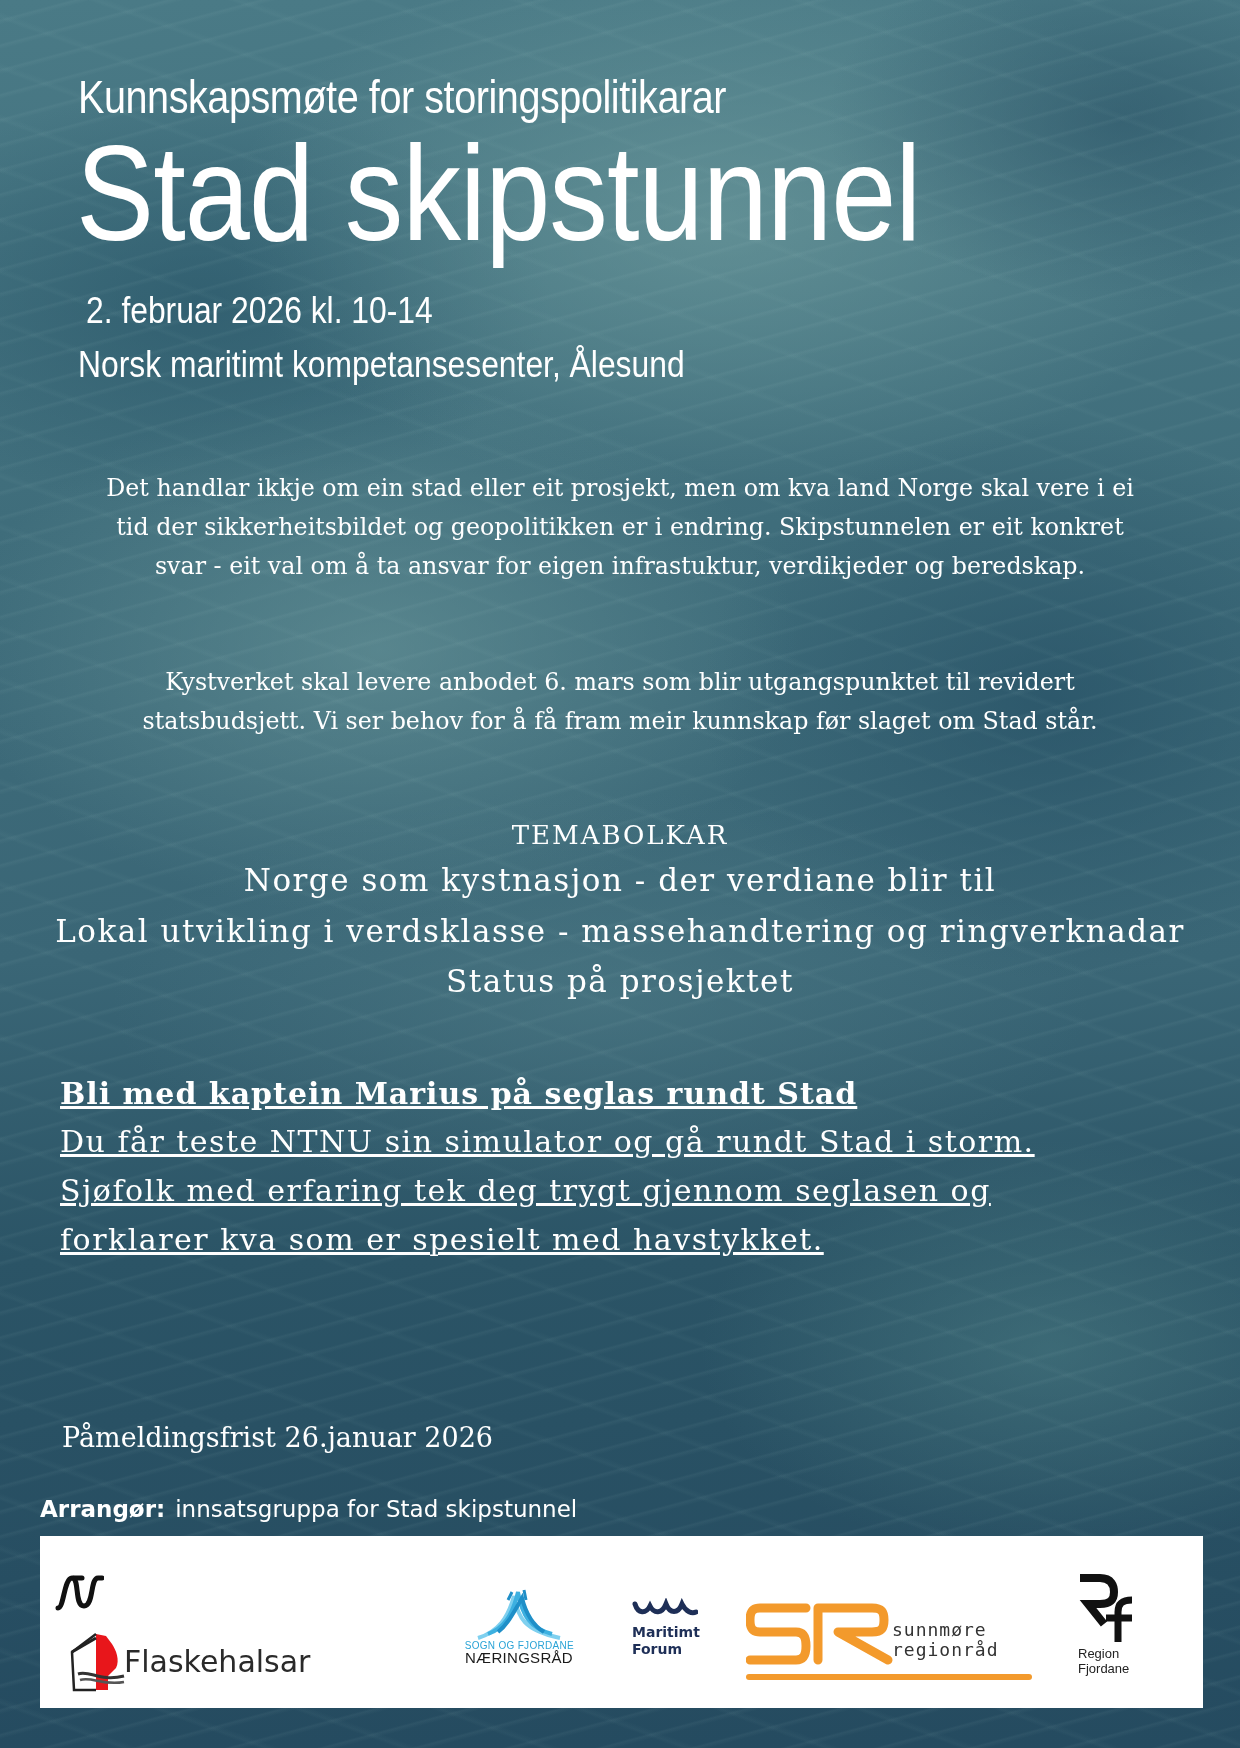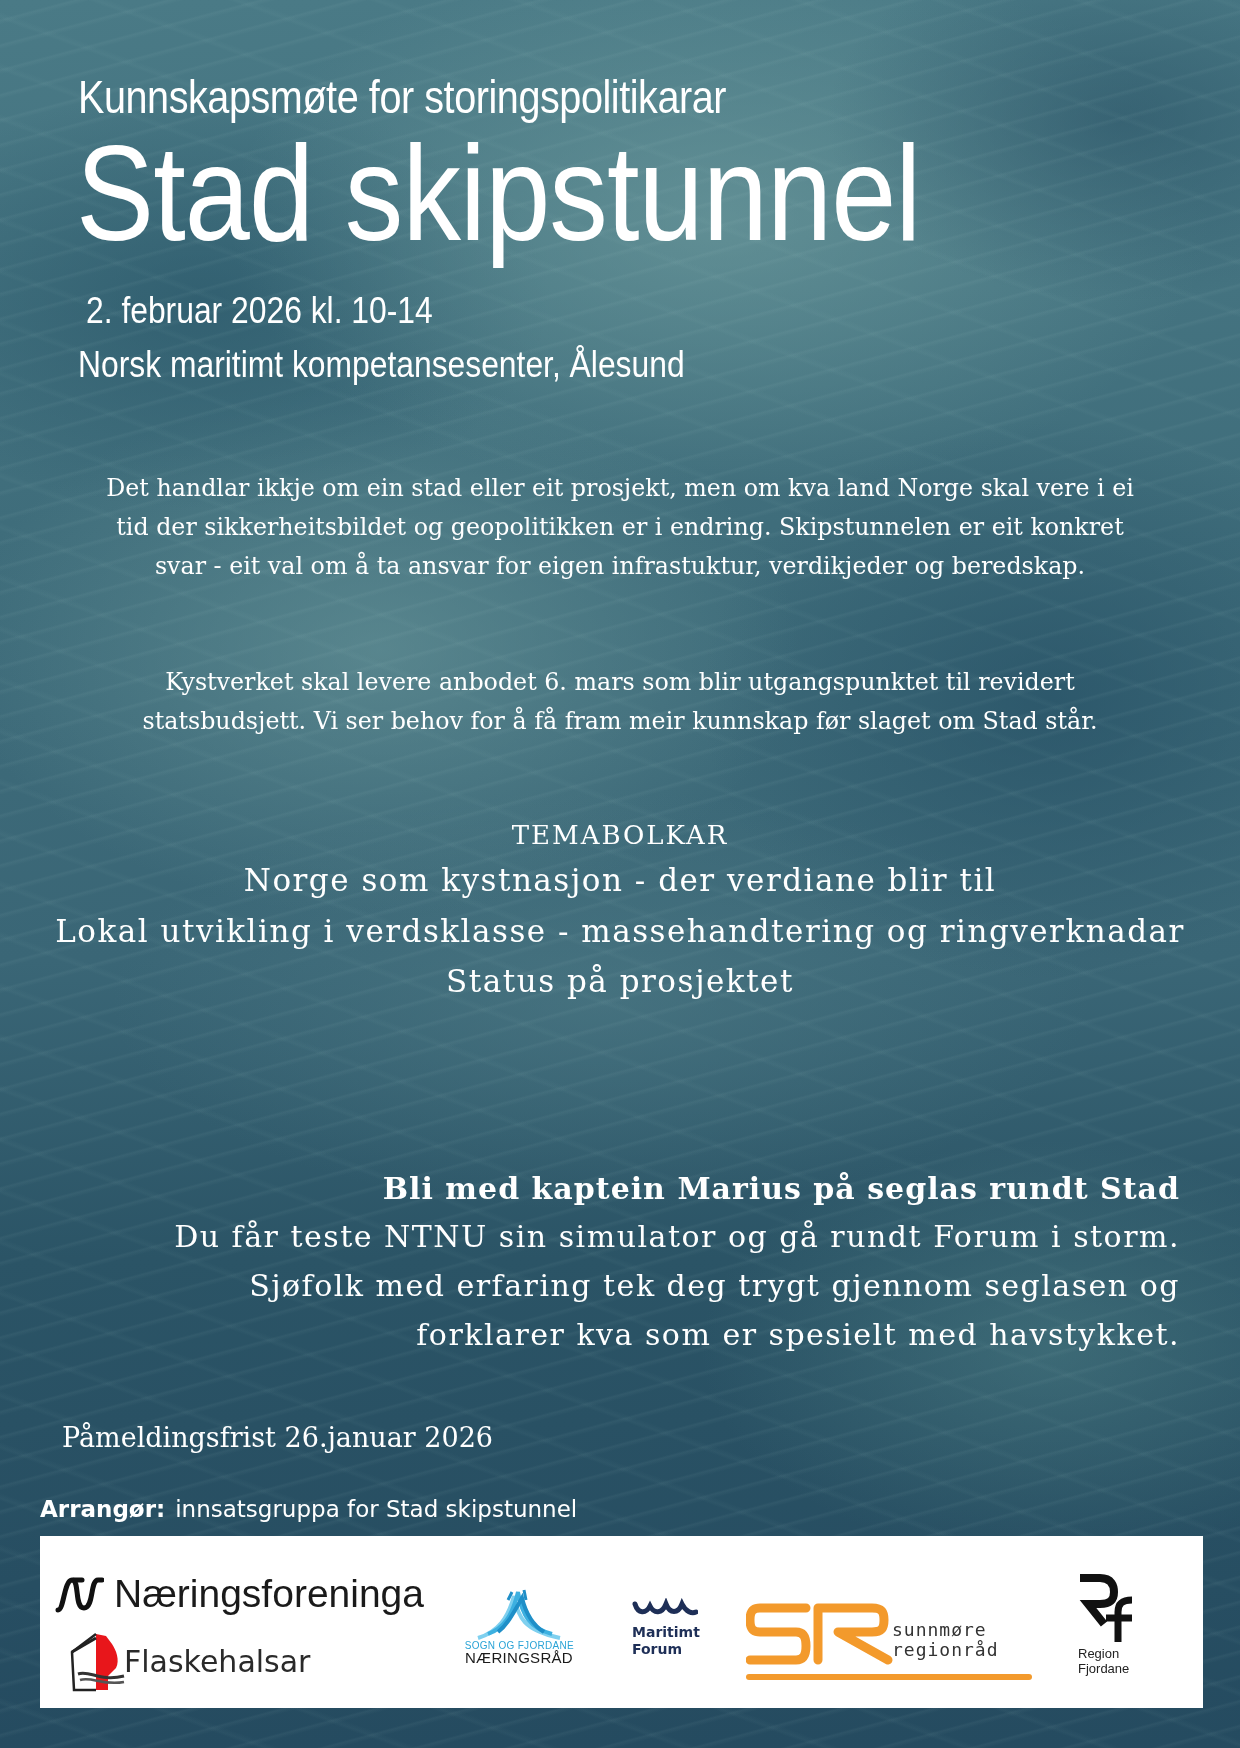--- a/index.html
+++ b/index.html
@@ -34,21 +34,21 @@
 
     .intro { left: 60px; width: 1120px; text-align: center; font-size: 25px; line-height: 39px; }
     .intro.p1 { top: 468px; }
     .intro.p2 { top: 662px; }
     .intro p { transform: scaleX(0.95); }
 
     .themes { left: 40px; width: 1160px; top: 815px; text-align: center; }
     .themes-heading { font-size: 26px; font-weight: normal; letter-spacing: 2px; line-height: 40px; }
     .theme-item { font-size: 31px; letter-spacing: 1.5px; line-height: 50.5px; }
 
-    .sim { left: 60px; width: 1120px; top: 1166px; text-align: right; }
+    .sim { left: 60px; width: 1120px; top: 1071px; text-align: left; text-decoration: underline; }
     .sim-heading { font-size: 30px; font-weight: bold; letter-spacing: 1px; line-height: 46px; }
     .sim-text { font-size: 30px; letter-spacing: 1.5px; line-height: 49px; }
 
     .deadline { left: 62px; top: 1422px; font-size: 27px; white-space: nowrap; }
     .arranger { left: 40px; top: 1496px; font-size: 23px; white-space: nowrap; }
     .arranger b { font-weight: bold; margin-right: 10px; }
 
     .logos { left: 40px; top: 1536px; width: 1163px; height: 172px; background: #ffffff; }
     .logo { position: absolute; color: #111; }
     .nf { left: 14px; top: 36px; display: flex; align-items: center; }
@@ -90,39 +90,38 @@
 
 <div class="abs themes">
   <div class="themes-heading">TEMABOLKAR</div>
   <div class="theme-item">Norge som kystnasjon - der verdiane blir til</div>
   <div class="theme-item">Lokal utvikling i verdsklasse - massehandtering og ringverknadar</div>
   <div class="theme-item">Status på prosjektet</div>
 </div>
 
 <div class="abs sim">
   <div class="sim-heading">Bli med kaptein Marius på seglas rundt Stad</div>
-  <div class="sim-text">Du får teste NTNU sin simulator og gå rundt Forum i storm.</div>
+  <div class="sim-text">Du får teste NTNU sin simulator og gå rundt Stad i storm.</div>
   <div class="sim-text">Sjøfolk med erfaring tek deg trygt gjennom seglasen og</div>
   <div class="sim-text">forklarer kva som er spesielt med havstykket.</div>
 </div>
 
 <div class="abs deadline">Påmeldingsfrist 26.januar 2026</div>
 
 <div class="abs arranger" style="font-family: 'DejaVu Sans', sans-serif;">
   <b>Arrangør:</b><span>innsatsgruppa for Stad skipstunnel</span>
 </div>
 
 <div class="abs logos">
 
   <div class="logo nf">
     <svg class="nf-mark" viewBox="0 0 50 40">
       <path d="M4 36 C10 36 10 6 18 6 C26 6 20 34 30 34 C40 34 36 6 44 6 L48 6" fill="none" stroke="#111" stroke-width="5" stroke-linecap="round"></path>
       <path d="M20 6 L28 6" stroke="#111" stroke-width="5" stroke-linecap="round"></path>
     </svg>
-    <span class="nf-text">Næringsforeninga</span>
   </div>
 
   <div class="logo ky">
     <svg class="ky-mark" viewBox="0 0 62 66">
       <path d="M30 6 L30 62 L42 62 L42 48 L50 40 C54 32 50 22 46 16 L40 8 Z" fill="#e8161b"></path>
       <path d="M30 6 L6 24 L8 62 L30 62" fill="none" stroke="#222" stroke-width="2.5"></path>
       <path d="M6 24 L30 10" stroke="#222" stroke-width="3"></path>
       <path d="M12 46 C24 42 34 54 58 48" fill="none" stroke="#333" stroke-width="3"></path>
       <path d="M14 52 C26 48 36 58 58 54" fill="none" stroke="#555" stroke-width="2.5"></path>
     </svg>

